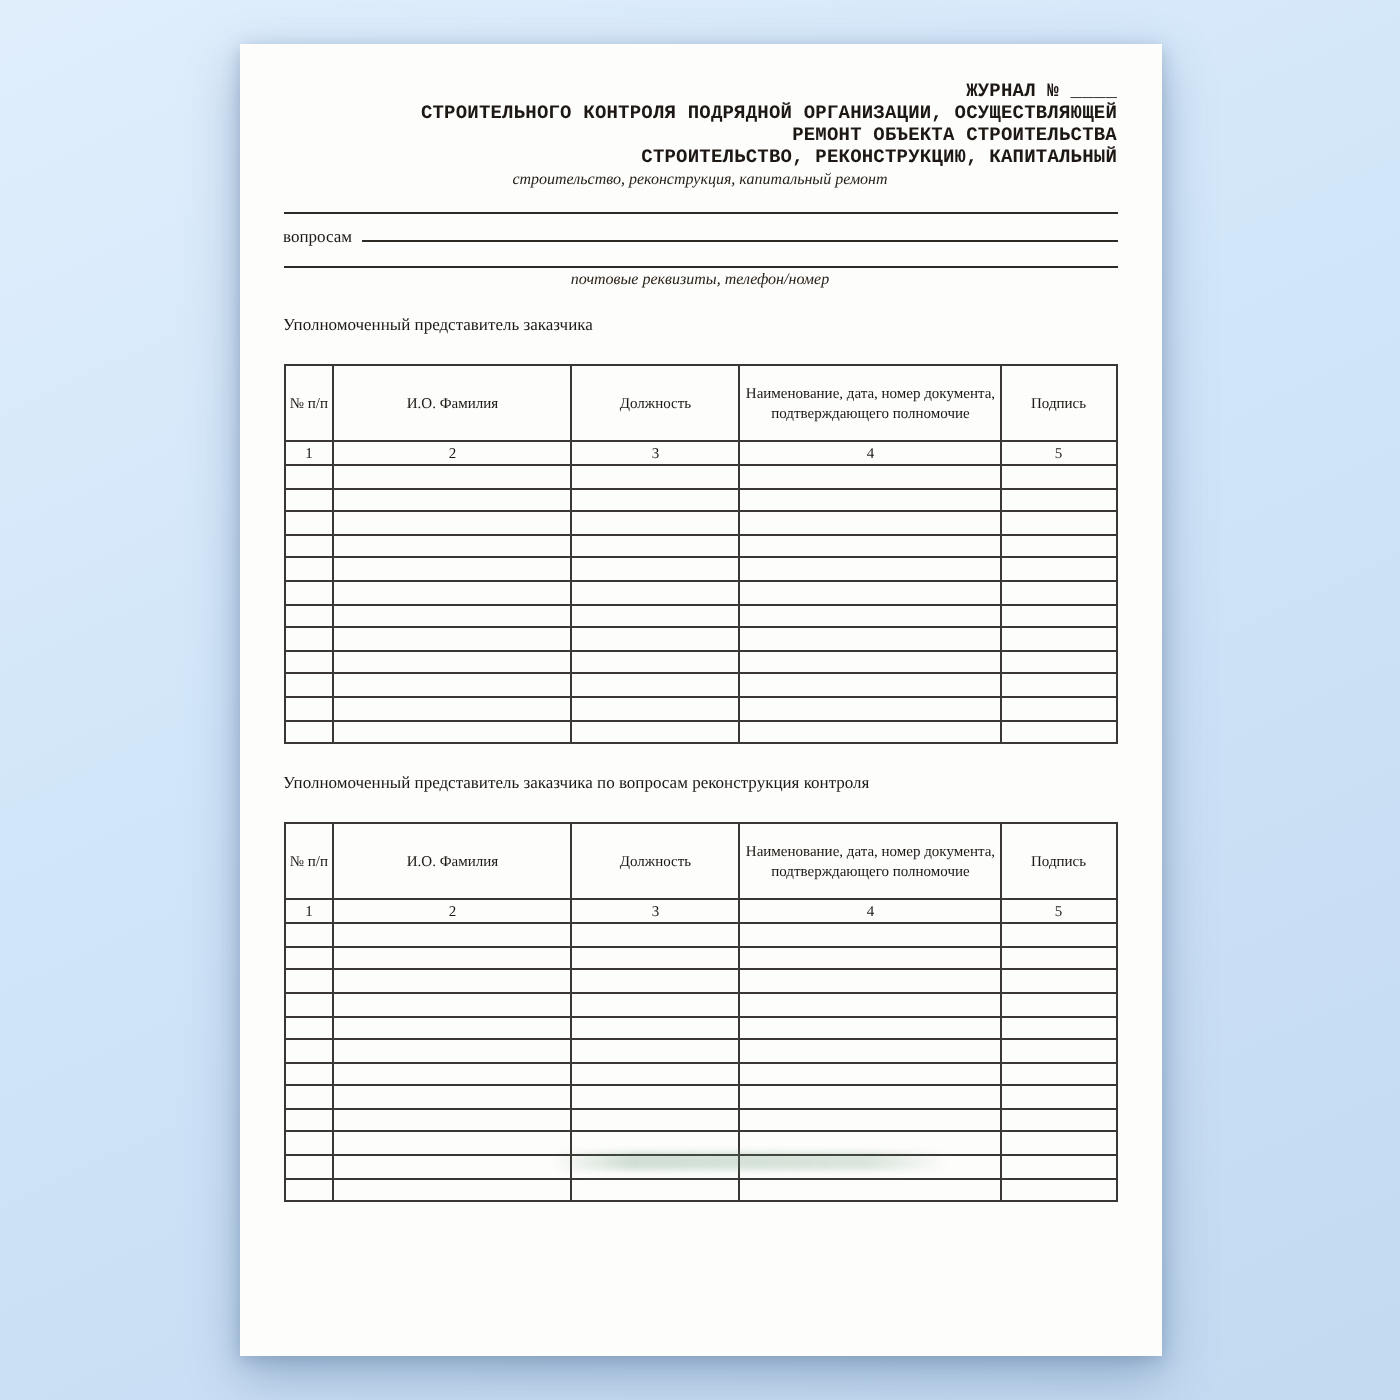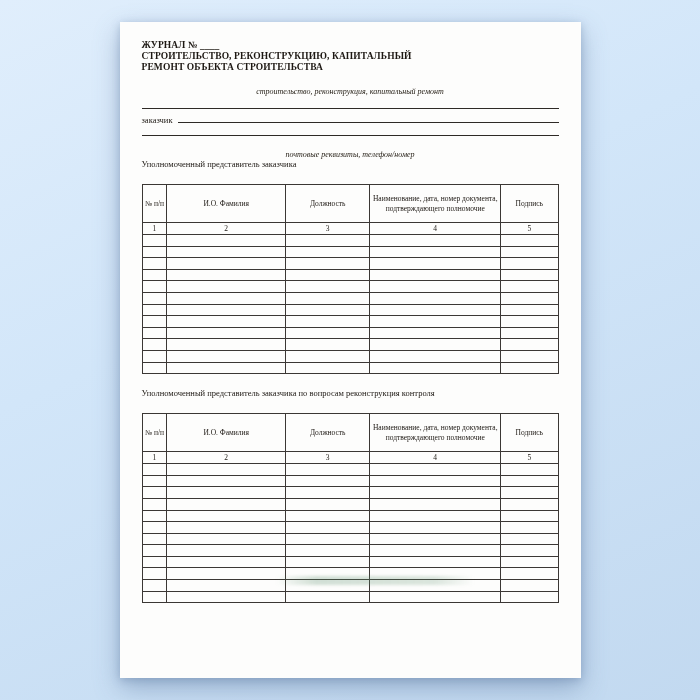--- a/index.html
+++ b/index.html
@@ -25,25 +25,26 @@
     width: 461px;
     height: 656px;
     box-sizing: border-box;
     padding: 0 22px;
     background: #fdfdfc;
     box-shadow: 0 10px 24px rgba(88, 118, 158, 0.45), 0 2px 8px rgba(88, 118, 158, 0.35);
     color: #1d1813;
   }
   .doc-title {
     margin-top: 18px;
-    text-align: left;
+    text-align: right;
     font-weight: bold;
     font-size: 9.5px;
     line-height: 11px;
     letter-spacing: 0.1px;
+    font-family: Liberation Mono, monospace;
   }
   .frow {
     display: flex;
     align-items: baseline;
   }
   .flabel { font-size: 8.5px; white-space: nowrap; }
   .fline {
     flex: 1;
     border-bottom: 1px solid #2e2a26;
     height: 9px;
@@ -51,31 +52,32 @@
   }
   .hline {
     border-bottom: 1px solid #2e2a26;
     height: 0;
   }
   .fcap {
     text-align: center;
     font-style: italic;
     font-size: 8px;
     line-height: 9px;
-    margin-top: 14px;
+    margin-top: 1px;
     color: #282219;
   }
   .row-po { margin-top: 31px; }
   .line-object { margin-top: 12px; }
   .row-customer { margin-top: 4px; }
   .line-requisites { margin-top: 10px; }
   .cap-customer { margin-left: 58px; }
   .section-heading {
     font-size: 8.5px;
     line-height: 10px;
+    margin-top: 13px;
     margin-bottom: 5px;
   }
   .section-heading.second { margin-top: 14px; margin-bottom: 8px; }
   table.rep-table {
     width: 100%;
     border-collapse: collapse;
     table-layout: fixed;
     border: 1.5px solid #3b3734;
     margin-top: 15px;
   }
@@ -106,30 +108,31 @@
   }
 </style>
 </head>
 <body>
 
 <div class="stage">
   <div class="sheet">
 
     <div class="doc-title">
       <div>ЖУРНАЛ № ____</div>
+      <div>СТРОИТЕЛЬНОГО КОНТРОЛЯ ПОДРЯДНОЙ ОРГАНИЗАЦИИ, ОСУЩЕСТВЛЯЮЩЕЙ</div>
+      <div>РЕМОНТ ОБЪЕКТА СТРОИТЕЛЬСТВА</div>
       <div>СТРОИТЕЛЬСТВО, РЕКОНСТРУКЦИЮ, КАПИТАЛЬНЫЙ</div>
-      <div>РЕМОНТ ОБЪЕКТА СТРОИТЕЛЬСТВА</div>
     </div>
 
     <div class="fcap">строительство, реконструкция, капитальный ремонт</div>
 
     <div class="hline line-object"></div>
 
     <div class="frow row-customer">
-      <span class="flabel">заказчик</span>
+      <span class="flabel">вопросам</span>
       <span class="fline"></span>
     </div>
 
     <div class="hline line-requisites"></div>
     <div class="fcap">почтовые реквизиты, телефон/номер</div>
 
     <div class="section-heading">Уполномоченный представитель заказчика</div>
 
     <table class="rep-table">
       <colgroup>

